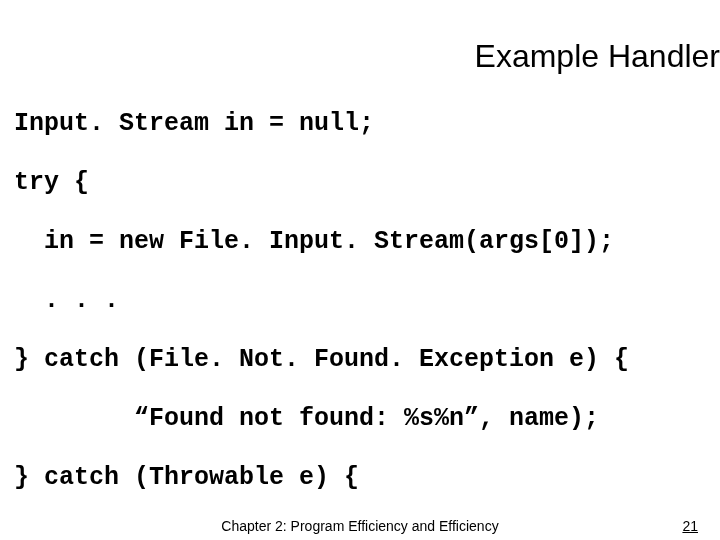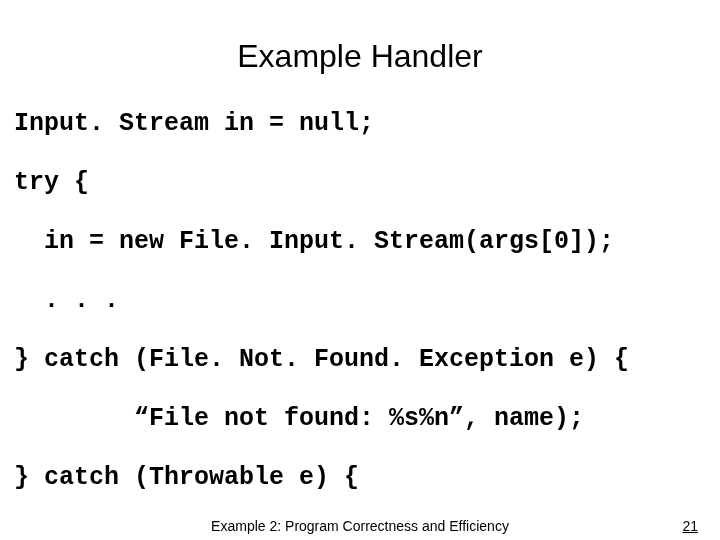--- a/index.html
+++ b/index.html
@@ -4,21 +4,21 @@
   <style>
     * { margin: 0; padding: 0; box-sizing: border-box; }
     body {
       width: 720px;
       height: 540px;
       background: #fff;
       position: relative;
       font-family: Arial, Helvetica, sans-serif;
     }
     .slide-title {
-      text-align: center;
+      text-align: right;
       font-size: 32px;
       font-weight: normal;
       padding-top: 38px;
       padding-bottom: 4px;
     }
     .code-block {
       font-family: "Courier New", Courier, monospace;
       font-weight: bold;
       font-size: 25px;
       line-height: 1.18;
@@ -46,25 +46,25 @@
 <body>
 
 <h1 class="slide-title">Example Handler</h1>
 
 <div class="code-block">
 <div>Input. Stream in = null;</div>
 <div>try {</div>
 <div>  in = new File. Input. Stream(args[0]);</div>
 <div>  . . .</div>
 <div>} catch (File. Not. Found. Exception e) {</div>
-<div>        “File not found: %s%n”, name);</div>
+<div>        “Found not found: %s%n”, name);</div>
 <div>} catch (Throwable e) {</div>
 
 
 
 
 
 </div>
 
 <div class="footer">
-  <span class="footer-text">Example 2: Program Correctness and Efficiency</span>
+  <span class="footer-text">Chapter 2: Program Efficiency and Efficiency</span>
   <span class="page-number">21</span>
 </div>
 
 </body></html>

